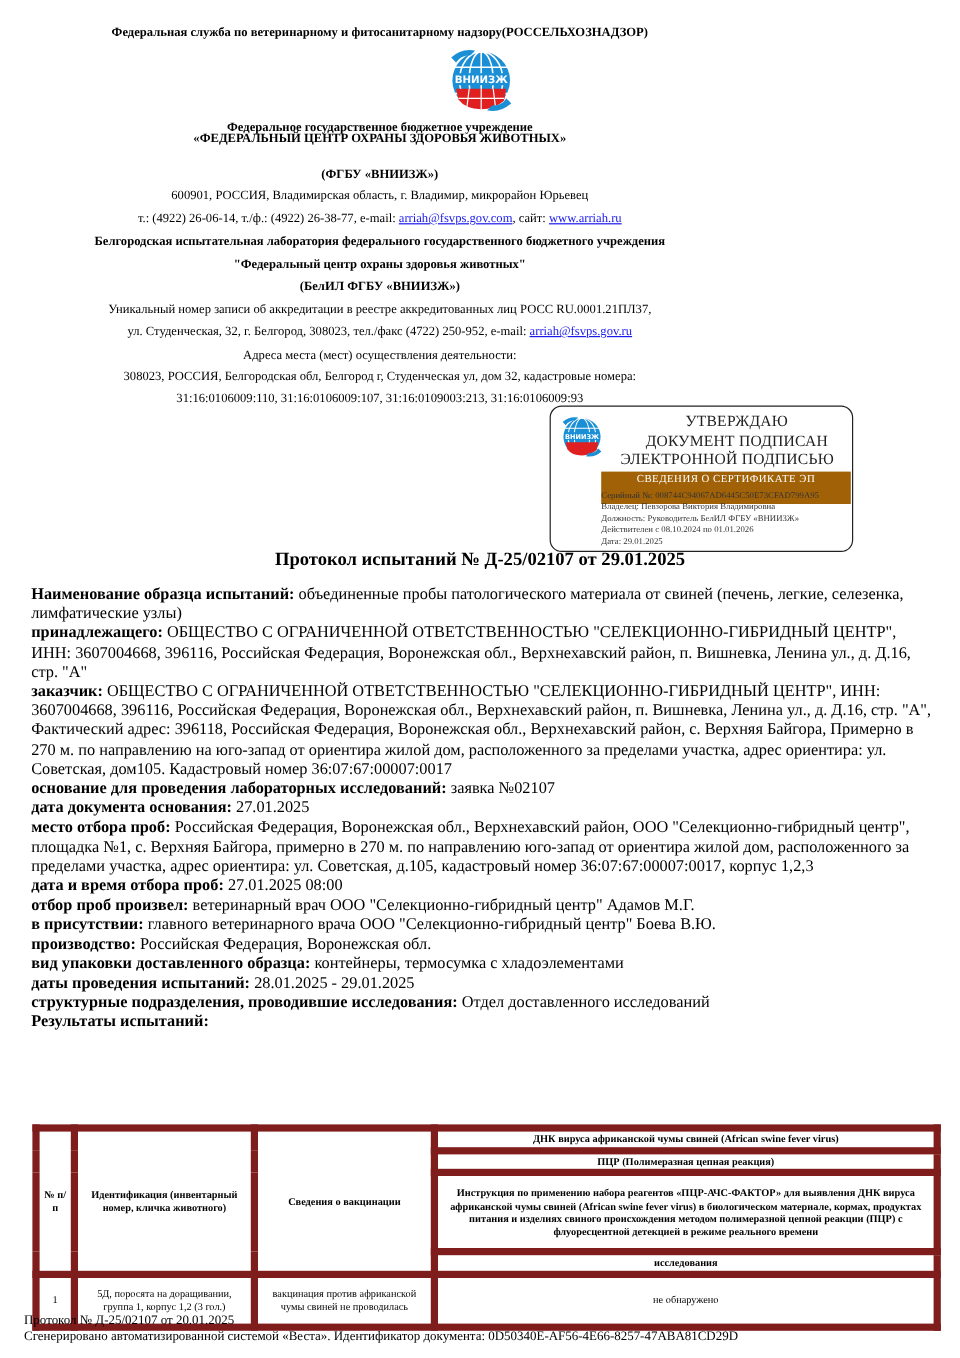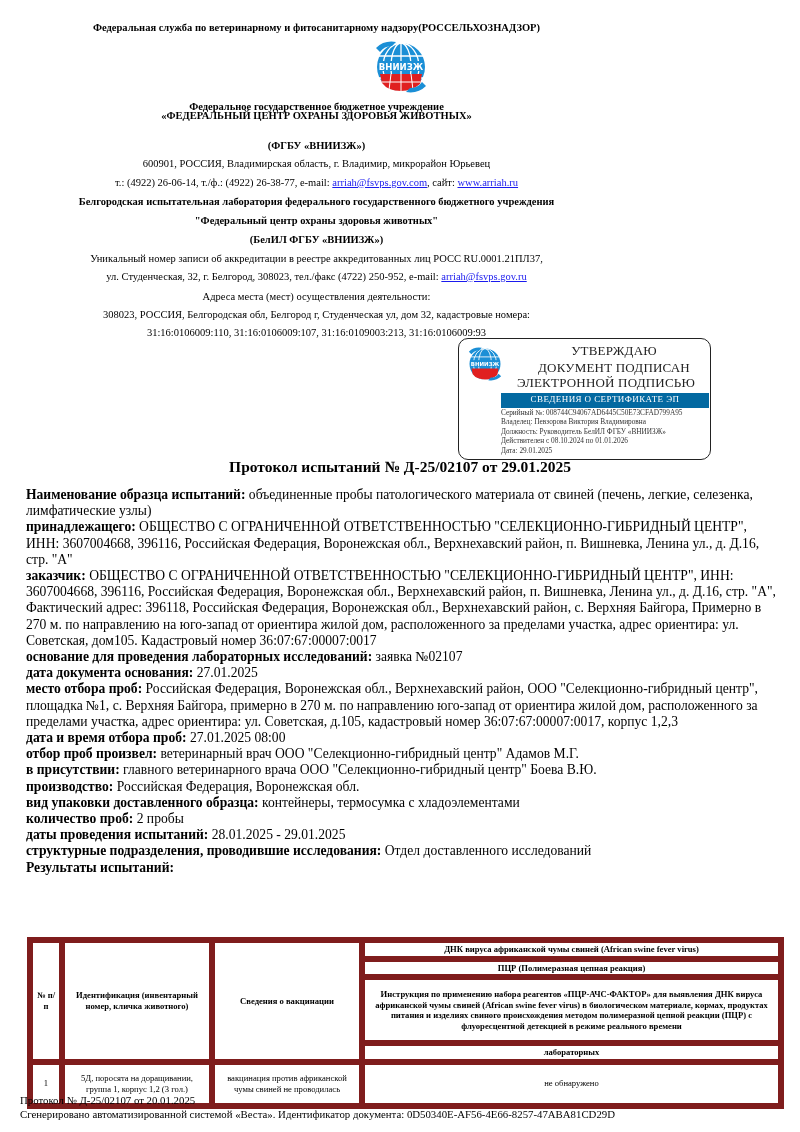--- a/index.html
+++ b/index.html
@@ -14,21 +14,21 @@
   
   .logo { position: absolute; }
   .logo svg { display: block; }
 
   
   .stamp {
     position: absolute; left: 458px; top: 338px; width: 253px; height: 122px;
     border: 1.6px solid #222; border-radius: 10px; background: #fff;
   }
   .stamp .title { position: absolute; left: 60px; width: 190px; text-align: center; font-size: 13px; line-height: 16px; color: #222; letter-spacing: 0.2px; }
-  .stamp .bar { position: absolute; left: 42px; top: 54px; width: 208px; height: 15px; background: #0369a1; color: #fff; font-size: 9px; line-height: 13px; text-align: center; letter-spacing: 0.4px; }
+  .stamp .bar { position: absolute; left: 42px; top: 54px; width: 208px; height: 27px; background: #a16207; color: #fff; font-size: 9px; line-height: 13px; text-align: center; letter-spacing: 0.4px; }
   .stamp .info { position: absolute; left: 42px; top: 69px; width: 210px; font-size: 7.3px; line-height: 9.4px; color: #333; white-space: nowrap; }
 
   .doc-title { position: absolute; left: 0; width: 800px; top: 458px; text-align: center; font-weight: bold; font-size: 15.5px; }
 
   .body-block { position: absolute; left: 26px; width: 756px; font-size: 13.6px; line-height: 16.2px; }
   .body-block p { margin: 0; }
   .body-block b { font-weight: bold; }
 
   
   table.res { position: absolute; left: 27px; top: 937px; width: 757px; border-collapse: collapse; font-size: 8.6px; line-height: 10.5px; }
@@ -120,21 +120,20 @@
   <p><b>принадлежащего:</b><span> ОБЩЕСТВО С ОГРАНИЧЕННОЙ ОТВЕТСТВЕННОСТЬЮ "СЕЛЕКЦИОННО-ГИБРИДНЫЙ ЦЕНТР", ИНН: 3607004668, 396116, Российская Федерация, Воронежская обл., Верхнехавский район, п. Вишневка, Ленина ул., д. Д.16, стр. "А"</span></p>
   <p><b>заказчик:</b><span> ОБЩЕСТВО С ОГРАНИЧЕННОЙ ОТВЕТСТВЕННОСТЬЮ "СЕЛЕКЦИОННО-ГИБРИДНЫЙ ЦЕНТР", ИНН: 3607004668, 396116, Российская Федерация, Воронежская обл., Верхнехавский район, п. Вишневка, Ленина ул., д. Д.16, стр. "А", Фактический адрес: 396118, Российская Федерация, Воронежская обл., Верхнехавский район, с. Верхняя Байгора, Примерно в 270 м. по направлению на юго-запад от ориентира жилой дом, расположенного за пределами участка, адрес ориентира: ул. Советская, дом105. Кадастровый номер 36:07:67:00007:0017</span></p>
   <p><b>основание для проведения лабораторных исследований:</b><span> заявка №02107</span></p>
   <p><b>дата документа основания:</b><span> 27.01.2025</span></p>
   <p><b>место отбора проб:</b><span> Российская Федерация, Воронежская обл., Верхнехавский район, ООО "Селекционно-гибридный центр", площадка №1, с. Верхняя Байгора, примерно в 270 м. по направлению юго-запад от ориентира жилой дом, расположенного за пределами участка, адрес ориентира: ул. Советская, д.105, кадастровый номер 36:07:67:00007:0017, корпус 1,2,3</span></p>
   <p><b>дата и время отбора проб:</b><span> 27.01.2025 08:00</span></p>
   <p><b>отбор проб произвел:</b><span> ветеринарный врач ООО "Селекционно-гибридный центр" Адамов М.Г.</span></p>
   <p><b>в присутствии:</b><span> главного ветеринарного врача ООО "Селекционно-гибридный центр" Боева В.Ю.</span></p>
   <p><b>производство:</b><span> Российская Федерация, Воронежская обл.</span></p>
   <p><b>вид упаковки доставленного образца:</b><span> контейнеры, термосумка с хладоэлементами</span></p>
-  <p><b>количество проб:</b><span> 2 пробы</span></p>
   <p><b>даты проведения испытаний:</b><span> 28.01.2025 - 29.01.2025</span></p>
   <p><b>структурные подразделения, проводившие исследования:</b><span> Отдел доставленного исследований</span></p>
   <p><b>Результаты испытаний:</b></p>
 </div>
 
 <table class="res">
   <colgroup>
     <col style="width:32px">
       <col style="width:150px">
       <col style="width:150px">
@@ -147,21 +146,21 @@
     <th rowspan="4">Сведения о вакцинации</th>
     <th style="height:14px;">ДНК вируса африканской чумы свиней (African swine fever virus)</th>
   </tr>
   <tr>
         <th style="height:14px;">ПЦР (Полимеразная цепная реакция)</th>
       </tr>
   <tr>
         <th style="height:66px;">Инструкция по применению набора реагентов «ПЦР-АЧС-ФАКТОР» для выявления ДНК вируса африканской чумы свиней (African swine fever virus) в биологическом материале, кормах, продуктах питания и изделиях свиного происхождения методом полимеразной цепной реакции (ПЦР) с флуоресцентной детекцией в режиме реального времени</th>
       </tr>
   <tr>
-        <th style="height:14px;">лабораторных</th>
+        <th style="height:14px;">исследования</th>
       </tr>
   <tr>
     <td style="height:44px;">1</td>
     <td>5Д, поросята на доращивании, группа 1, корпус 1,2 (3 гол.)</td>
     <td>вакцинация против африканской чумы свиней не проводилась</td>
     <td>не обнаружено</td>
   </tr>
 </tbody>
   </table>
 

